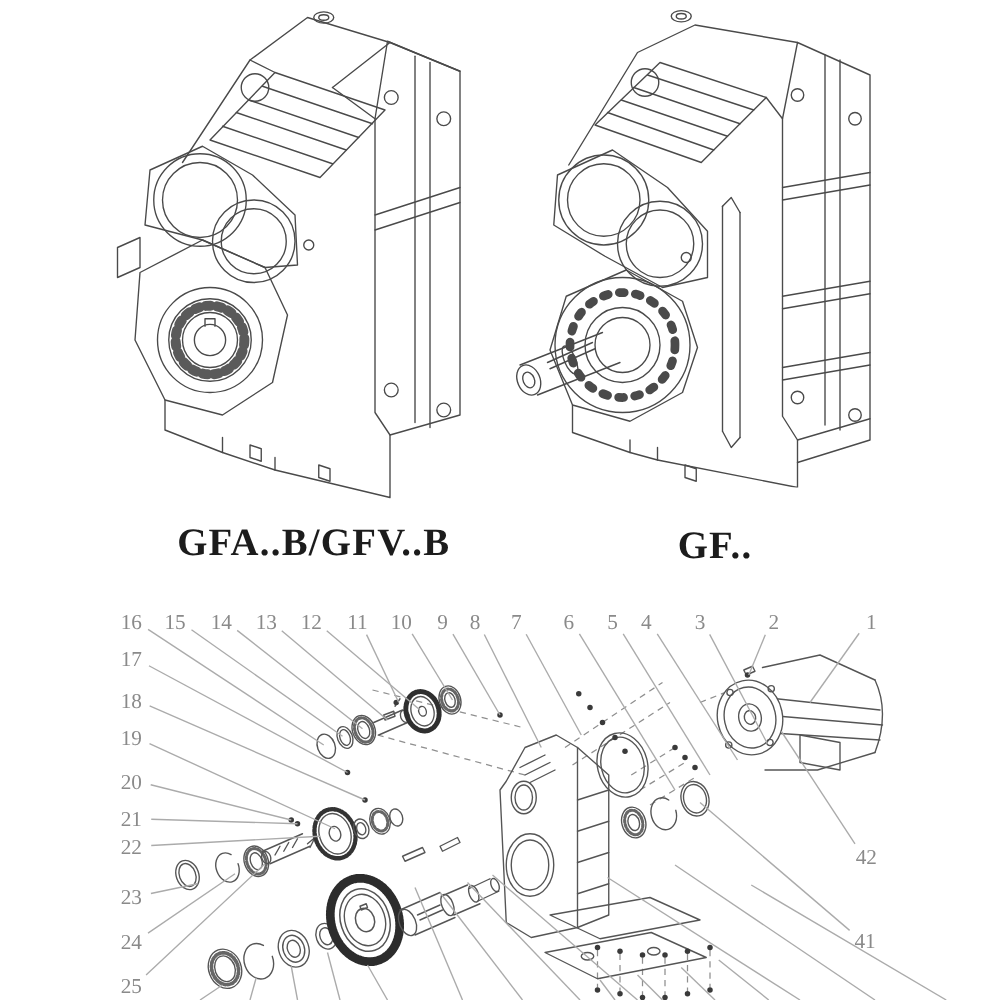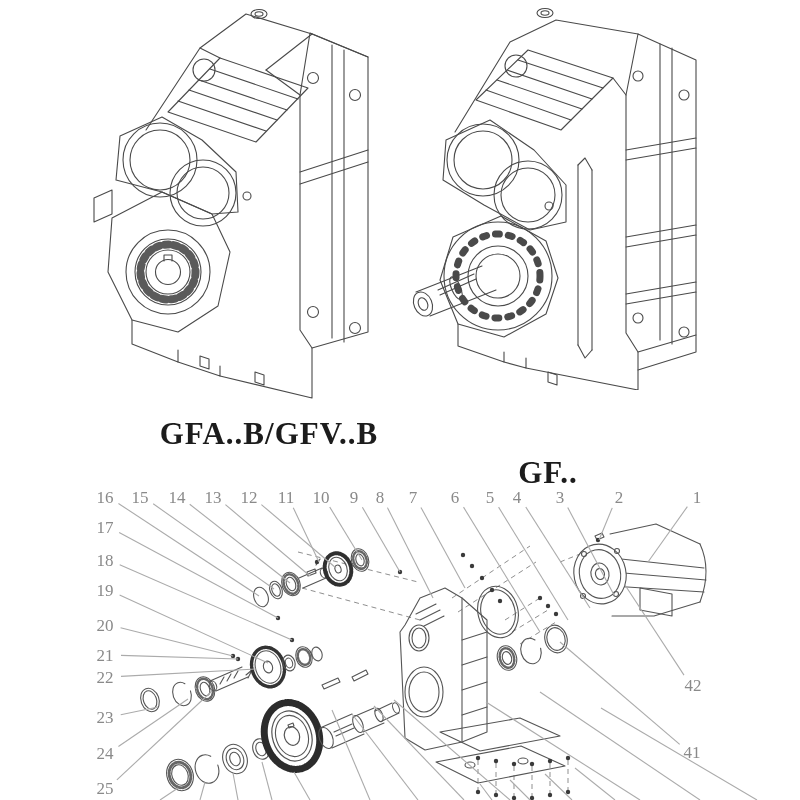--- a/index.html
+++ b/index.html
@@ -3,22 +3,22 @@
 <meta charset="utf-8">
 <style>
   html,body{margin:0;padding:0;}
   body{width:800px;height:800px;background:#ffffff;overflow:hidden;
        font-family:"Liberation Serif",serif;}
   .page{position:relative;width:800px;height:800px;background:#fff;}
   svg{position:absolute;}
   .model-label{position:absolute;font-family:"Liberation Serif",serif;
        font-weight:bold;color:#1c1c1c;font-size:31px;letter-spacing:1px;
        white-space:nowrap;transform:translateX(-50%);}
-  #lbl-left{left:269px;top:416px;text-align:center;}
-  #lbl-right{left:548px;top:418px;margin-top:37px;}
+  #lbl-left{left:251px;top:416px;text-align:center;}
+  #lbl-right{left:572px;top:418px;}
 </style>
 </head>
 <body>
 
 <div class="page">
 
   <svg style="left:50px;top:0;" width="320" height="400" viewBox="0 0 320 400">
     <g stroke="#4a4a4a" fill="none" stroke-width="1.1" stroke-linejoin="round" stroke-linecap="round">
 
       <g>

